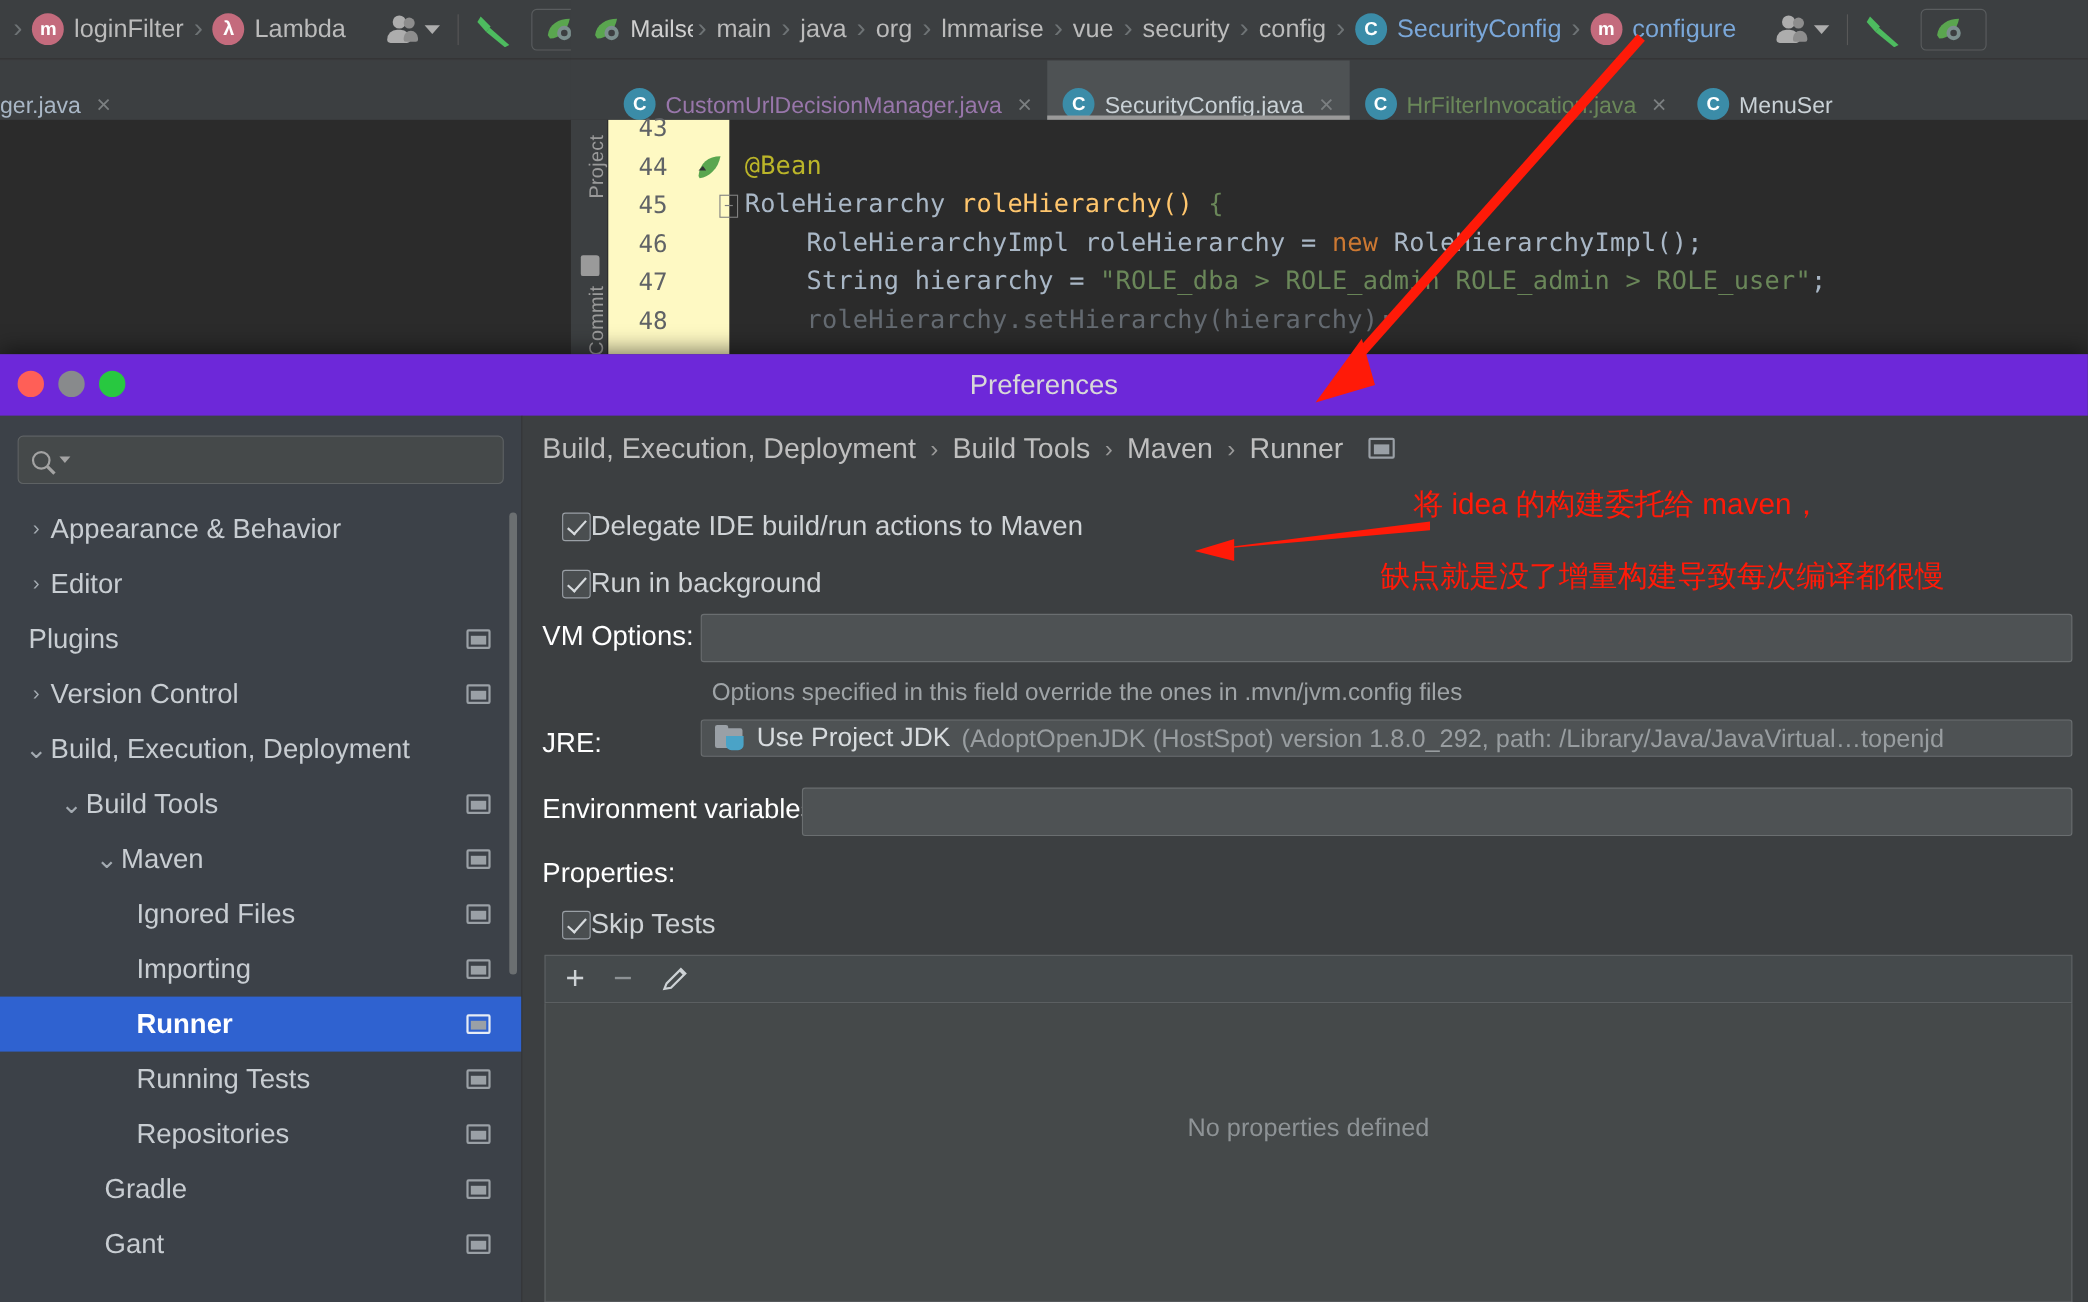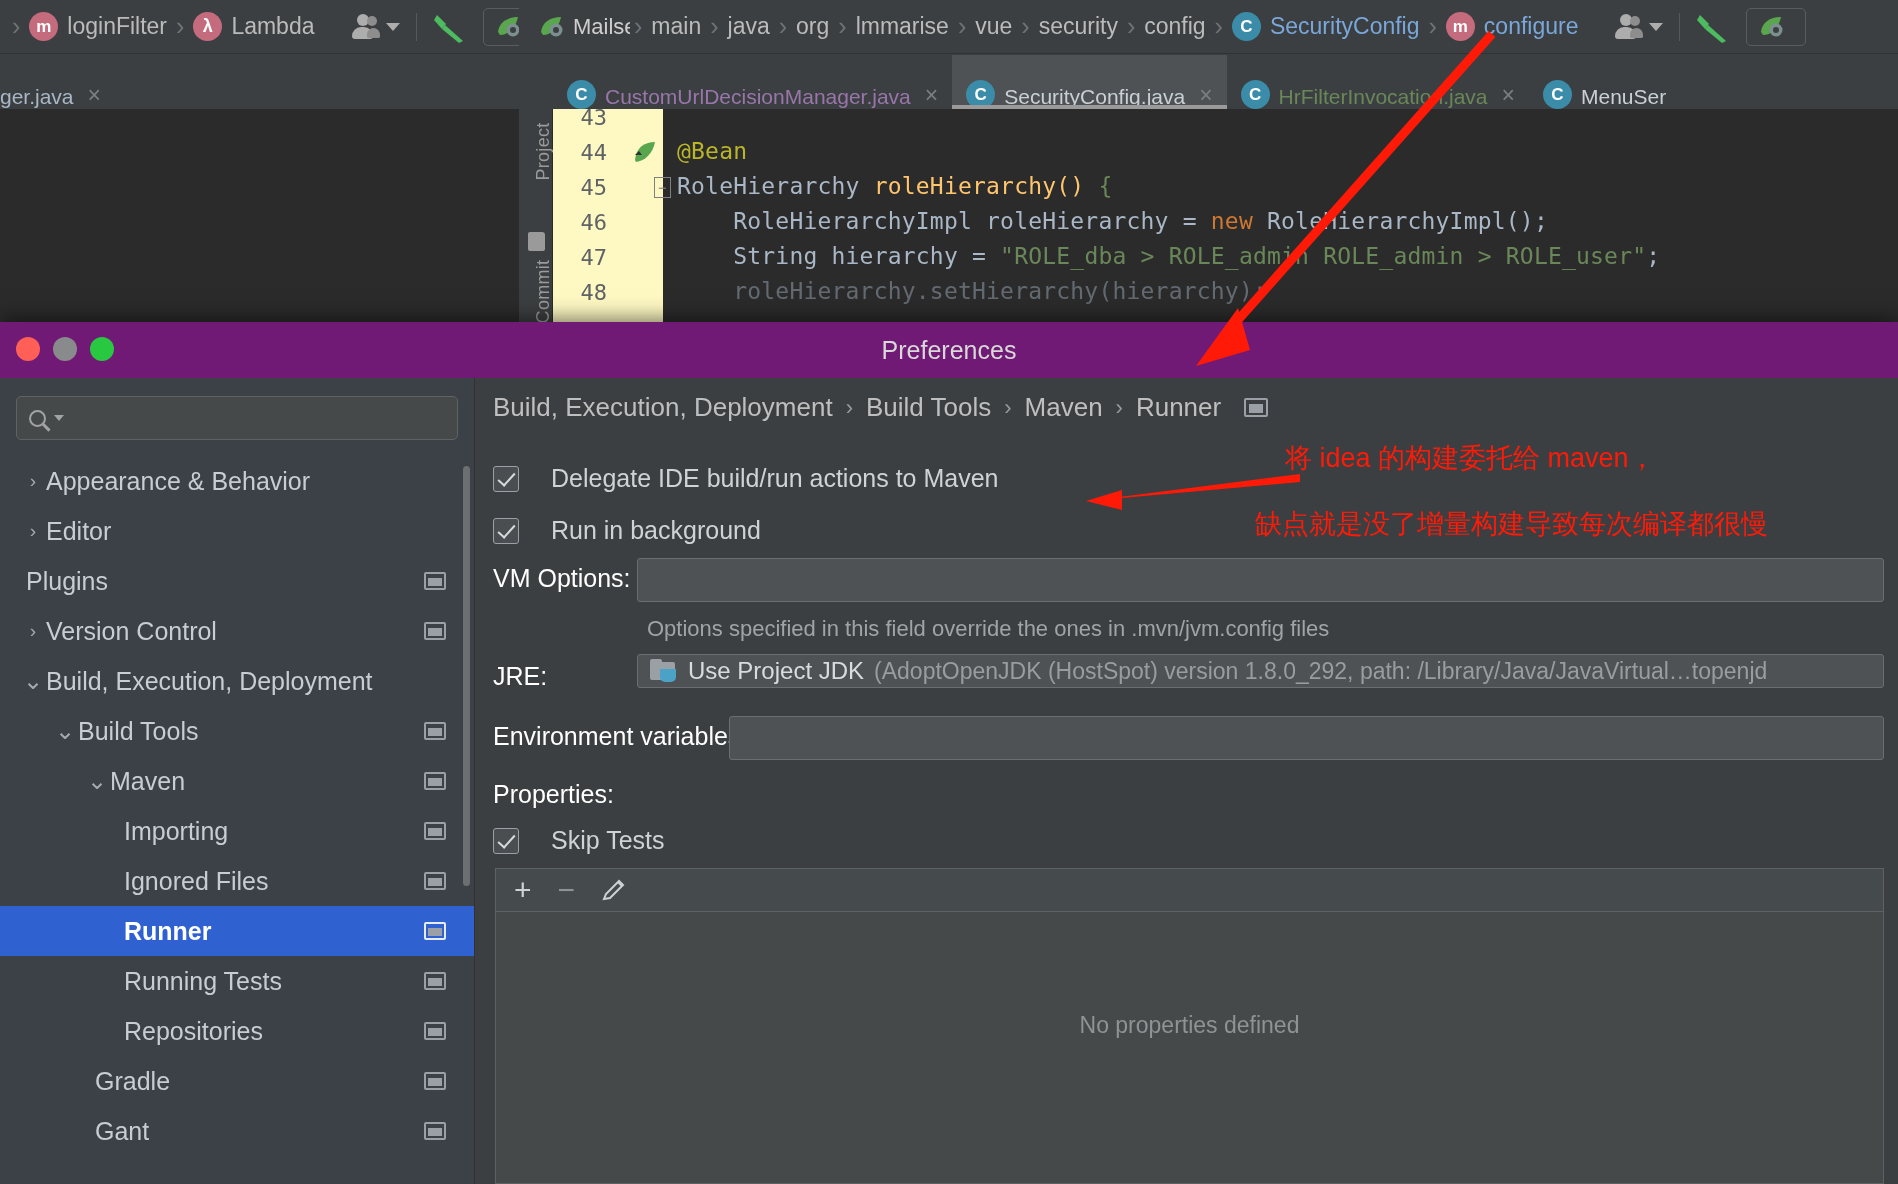--- a/index.html
+++ b/index.html
@@ -86,21 +86,21 @@
   .k-green { color: #6a8759; }
   .fold-mark { position: absolute; width: 17px; height: 21px; border: 1px solid #808080; color: #808080; font-size: 15px; text-align: center; line-height: 19px; }
   .tab-underline { position: absolute; height: 4px; background: #9a9a9a; }
 
   
   .prefs {
     position: absolute; left: 0; top: 322px; width: 1898px; height: 862px;
     background: #3c3f41; box-shadow: 0 -3px 20px rgba(0,0,0,.55);
   }
   .prefs-title {
-    position: relative; height: 56px; background: #701a75;
+    position: relative; height: 56px; background: #6d28d9;
     display: flex; align-items: center; justify-content: center;
     color: #d8d8d8; font-size: 25px;
   }
   .traffic { position: absolute; left: 16px; top: 15px; display: flex; gap: 13px; }
   .tl { width: 24px; height: 24px; border-radius: 50%; }
 
   .prefs-body { position: absolute; left: 0; top: 56px; right: 0; bottom: 0; display: flex; }
 
   .prefs-left { width: 475px; background: #3c4148; position: relative; border-right: 1px solid #323232; }
   .search-wrap { padding: 18px 16px 8px 16px; }
@@ -126,21 +126,21 @@
 
   .prefs-right { flex: 1; position: relative; background: #3c3f41; overflow: hidden; }
   .pr-crumb { position: absolute; left: 18px; top: 14px; display: flex; align-items: center; gap: 13px; color: #bfbfbf; font-size: 26px; }
   .pr-crumb .sp { color: #9a9a9a; font-size: 22px; }
   .crumb-mini {
     position: relative; width: 24px; height: 19px;
     border: 2px solid #9aa0a6; border-radius: 2px; margin-left: 10px;
   }
   .crumb-mini::after { content: ""; position: absolute; left: 3px; top: 4px; right: 3px; bottom: 2px; background: #9aa0a6; }
 
-  .cb-row { position: absolute; display: flex; align-items: center; gap: 32px; color: #cfd3d6; font-size: 25px; }
+  .cb-row { position: absolute; display: flex; align-items: center; gap: 0; color: #cfd3d6; font-size: 25px; margin-left: 18px; }
   .cbox {
     width: 26px; height: 26px; border: 1.6px solid #9aa0a6; border-radius: 3px;
     background: #4a4e50; position: relative; flex: none;
   }
   .cbox.on::after {
     content: ""; position: absolute; left: 8px; top: 2px; width: 7px; height: 15px;
     border: solid #d7dbde; border-width: 0 2.6px 2.6px 0; transform: rotate(42deg);
   }
 
   .flabel { position: absolute; color: #ffffff; font-size: 25px; }
@@ -386,25 +386,25 @@
             <span class="chev" style="font-size:24px">⌄</span>
             <span>Build Tools</span>
             <span class="mini-win"></span>
           </div>
           <div class="tree-row" style="padding-left:84px">
             <span class="chev" style="font-size:24px">⌄</span>
             <span>Maven</span>
             <span class="mini-win"></span>
           </div>
           <div class="tree-row" style="padding-left:124px">
+            <span>Ignored Files</span>
+            <span class="mini-win"></span>
+          </div>
+          <div class="tree-row" style="padding-left:124px">
             <span>Importing</span>
-            <span class="mini-win"></span>
-          </div>
-          <div class="tree-row" style="padding-left:124px">
-            <span>Ignored Files</span>
             <span class="mini-win"></span>
           </div>
           <div class="tree-row sel" style="padding-left:124px">
             <span>Runner</span>
             <span class="mini-win" style="border-color:#e6ecf5"></span>
           </div>
           <div class="tree-row" style="padding-left:124px">
             <span>Running Tests</span>
             <span class="mini-win"></span>
           </div>

